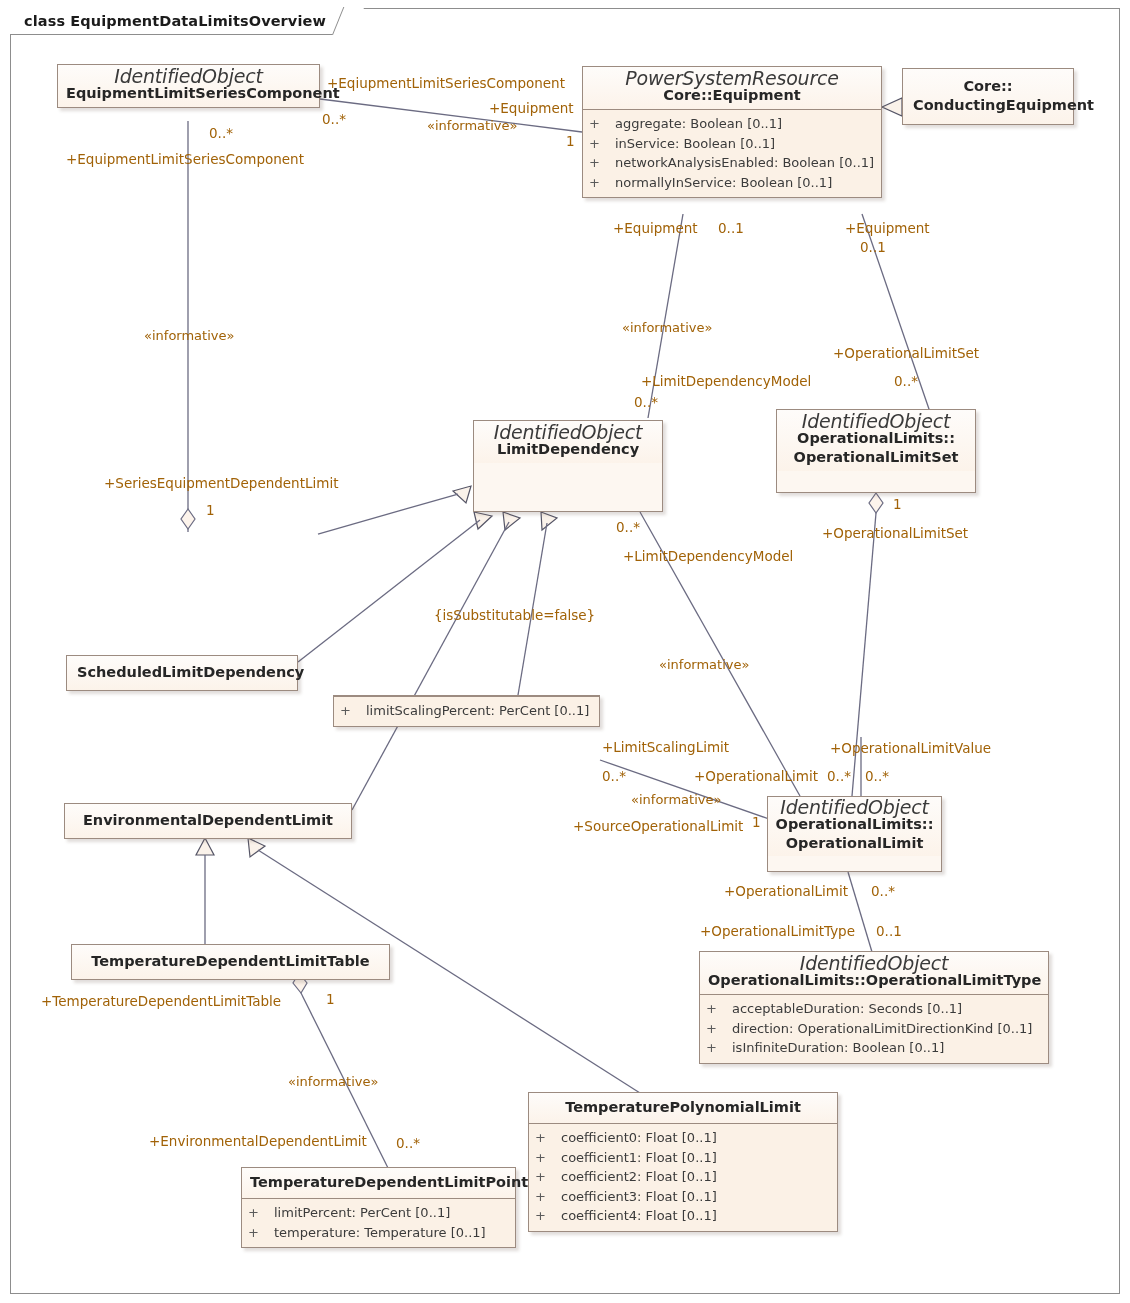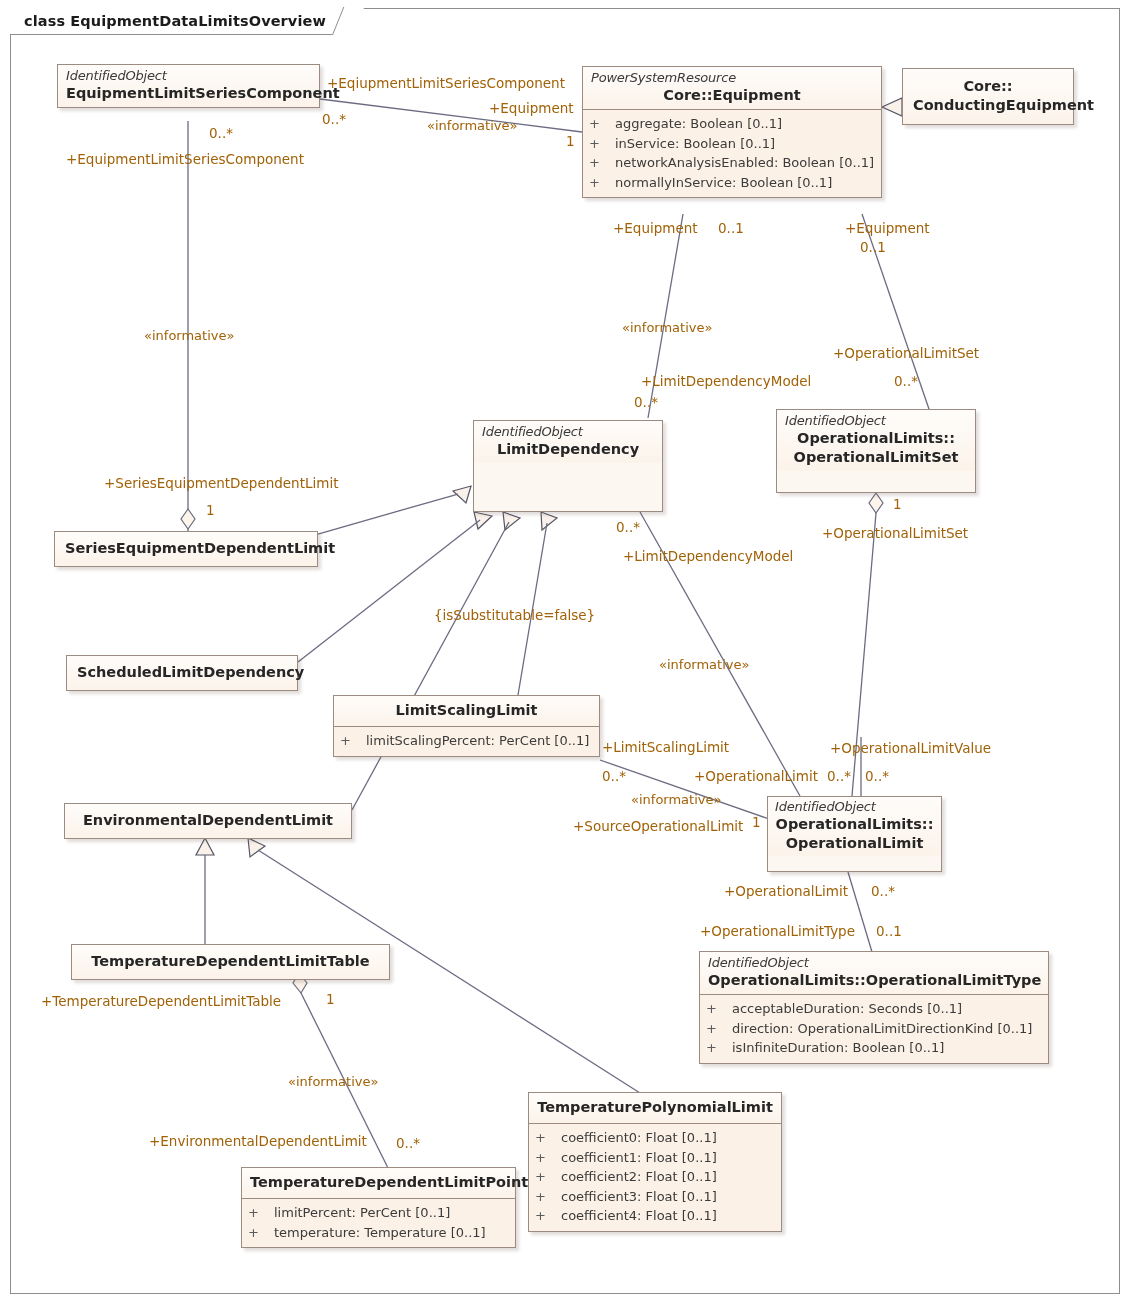--- a/index.html
+++ b/index.html
@@ -67,23 +67,23 @@
     box-shadow:3px 3px 3px rgba(120,100,90,.22);
     z-index:3;
   }
   .cls .hdr{
     box-sizing:border-box;
     padding:3px 8px 4px 8px;
     background:linear-gradient(to bottom,#fefcfa 0%,#fcf3ea 100%);
   }
   .cls .stereo{
     display:block;
-    text-align:left;
+    text-align:center;
     font-style:italic;
-    font-size:13px;
+    font-size:19px;
     color:#3a3a3a;
     line-height:16px;
     white-space:nowrap;
     letter-spacing:-.2px;
   }
   .cls .nm{
     display:block;
     text-align:center;
     font-weight:bold;
     font-size:14.5px;
@@ -225,36 +225,28 @@
   </div>
 
   <div class="cls" style="left:776px; top:409px; width:200px; height:84px;">
     <div class="hdr">
       <span class="stereo">IdentifiedObject</span>
       <span class="nm">OperationalLimits::</span>
       <span class="nm">OperationalLimitSet</span>
     </div>
   </div>
 
-  <div class="cls simple" style="left:54px; top:531px; width:264px;">
-    <div class="hdr">
-      <span class="nm">SeriesEquipmentDependentLimit</span>
-    </div>
-  </div>
 
   <div class="cls simple" style="left:66px; top:655px; width:232px;">
     <div class="hdr">
       <span class="nm">ScheduledLimitDependency</span>
     </div>
   </div>
 
   <div class="cls" style="left:333px; top:695px; width:267px;">
-    <div class="hdr" style="padding:5px 8px 6px 8px;">
-      <span class="nm">LimitScalingLimit</span>
-    </div>
     <div class="attrs">
       <div class="attr">
           <span class="vis">+</span>
           <span>limitScalingPercent: PerCent [0..1]</span>
         </div>
     </div>
   </div>
 
   <div class="cls simple" style="left:64px; top:803px; width:288px;">
     <div class="hdr">
@@ -290,21 +282,21 @@
           <span class="vis">+</span>
           <span>direction: OperationalLimitDirectionKind [0..1]</span>
         </div>
       <div class="attr">
           <span class="vis">+</span>
           <span>isInfiniteDuration: Boolean [0..1]</span>
         </div>
     </div>
   </div>
 
-  <div class="cls" style="left:528px; top:1092px; width:254px;">
+  <div class="cls" style="left:528px; top:1092px; width:310px;">
     <div class="hdr" style="padding:5px 8px 6px 8px;">
       <span class="nm">TemperaturePolynomialLimit</span>
     </div>
     <div class="attrs">
       <div class="attr">
           <span class="vis">+</span>
           <span>coefficient0: Float [0..1]</span>
         </div>
       <div class="attr">
           <span class="vis">+</span>

